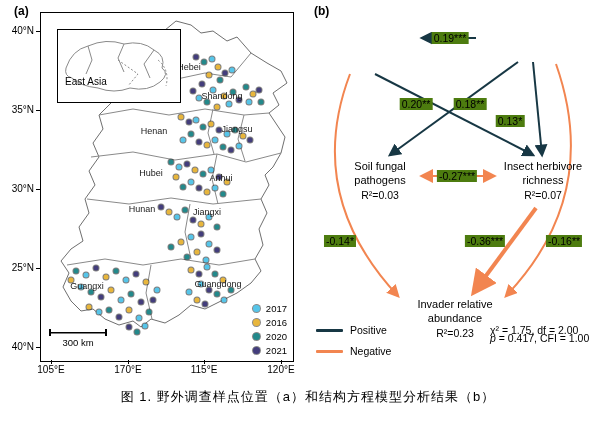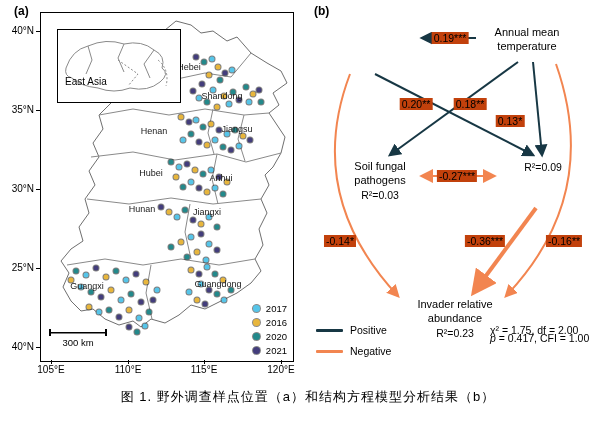--- a/index.html
+++ b/index.html
@@ -30,21 +30,21 @@
   .ytick-label{position:absolute;width:30px;text-align:right;font-size:10px;left:4px;}
   
   .panel-b{position:absolute;left:300px;top:0;width:316px;height:372px;}
   .sem-svg{position:absolute;left:0;top:0;z-index:1;}
   .ln-pos{stroke:var(--pos-color);}
   .ln-neg{stroke:var(--neg-color);}
   .mk-pos{fill:var(--pos-color);}
   .mk-neg{fill:var(--neg-color);}
   .sem-node{position:absolute;transform:translateX(-50%);text-align:center;font-size:11px;line-height:1.27;z-index:2;}
   .sem-r2{font-size:10.5px;margin-top:1px;}
-  .coef{position:absolute;transform:translate(-50%,-50%);font-size:10.5px;background:#c2410c;padding:0 2px;z-index:2;white-space:nowrap;}
+  .coef{position:absolute;transform:translate(-50%,-50%);font-size:10.5px;background:#4d7c0f;padding:0 2px;z-index:2;white-space:nowrap;}
   .pb-leg-line{position:absolute;width:27px;height:3px;border-radius:1px;}
   .pb-leg-label{position:absolute;font-size:10.5px;}
   .fit{position:absolute;left:190px;font-size:10.5px;white-space:nowrap;z-index:2;}
   .fit2::first-letter{font-style:italic;}
   
   .caption{position:absolute;left:0;top:388px;width:616px;text-align:center;font-size:13px;letter-spacing:1px;}
 </style>
 </head>
 <body>
 
@@ -232,21 +232,21 @@
         <span class="leg-txt">2021</span>
       </div>
     </div>
 </div>
 
 <div class="xtick" style="left:51px"></div>
 <div class="xtick" style="left:128px"></div>
 <div class="xtick" style="left:204px"></div>
 <div class="xtick" style="left:281px"></div>
 <div class="xtick-label" style="left:31px">105°E</div>
-<div class="xtick-label" style="left:108px">110°E</div>
+<div class="xtick-label" style="left:108px">170°E</div>
 <div class="xtick-label" style="left:184px">115°E</div>
 <div class="xtick-label" style="left:261px">120°E</div>
 <div class="ytick" style="top:31px"></div>
 <div class="ytick" style="top:110px"></div>
 <div class="ytick" style="top:189px"></div>
 <div class="ytick" style="top:268px"></div>
 <div class="ytick" style="top:347px"></div>
 <div class="ytick-label" style="top:25px">40°N</div>
 <div class="ytick-label" style="top:104px">35°N</div>
 <div class="ytick-label" style="top:183px">30°N</div>
@@ -268,29 +268,27 @@
     <line x1="176" y1="38" x2="122" y2="38" class="ln-pos" stroke-width="2" marker-end="url(#arr-pos)"></line>
     <line x1="75" y1="74" x2="233" y2="155" class="ln-pos" stroke-width="2" marker-end="url(#arr-pos)"></line>
     <line x1="218" y1="62" x2="90" y2="155" class="ln-pos" stroke-width="2" marker-end="url(#arr-pos)"></line>
     <line x1="233" y1="62" x2="242" y2="155" class="ln-pos" stroke-width="2" marker-end="url(#arr-pos)"></line>
     <line x1="122" y1="176" x2="194" y2="176" class="ln-neg" stroke-width="2.2" marker-start="url(#arr-neg)" marker-end="url(#arr-neg)"></line>
     <path d="M50,74 Q4,195 98,296" class="ln-neg" fill="none" stroke-width="2" marker-end="url(#arr-neg)"></path>
     <path d="M256,64 Q302,195 206,296" class="ln-neg" fill="none" stroke-width="2" marker-end="url(#arr-neg)"></path>
     <line x1="236" y1="208" x2="174" y2="292" class="ln-neg" stroke-width="4" marker-end="url(#arr-neg)"></line>
   </svg>
 
-  <div class="sem-node" style="left:227px;top:26px;width:96px">
-    <div>Annual mean temperature</div>
-  </div>
   <div class="sem-node" style="left:80px;top:160px;width:80px">
     <div>Soil fungal pathogens</div>
     <div class="sem-r2">R²=0.03</div>
   </div>
   <div class="sem-node" style="left:243px;top:160px;width:100px">
-    <div class="sem-r2">R²=0.09</div>
+    <div>Insect herbivore richness</div>
+    <div class="sem-r2">R²=0.07</div>
   </div>
   <div class="sem-node" style="left:155px;top:298px;width:110px">
     <div>Invader relative abundance</div>
     <div class="sem-r2">R²=0.23</div>
   </div>
 
   <div class="coef" style="left:150px;top:38px">0.19***</div>
   <div class="coef" style="left:116px;top:104px">0.20**</div>
   <div class="coef" style="left:170px;top:104px">0.18**</div>
   <div class="coef" style="left:210px;top:121px">0.13*</div>

